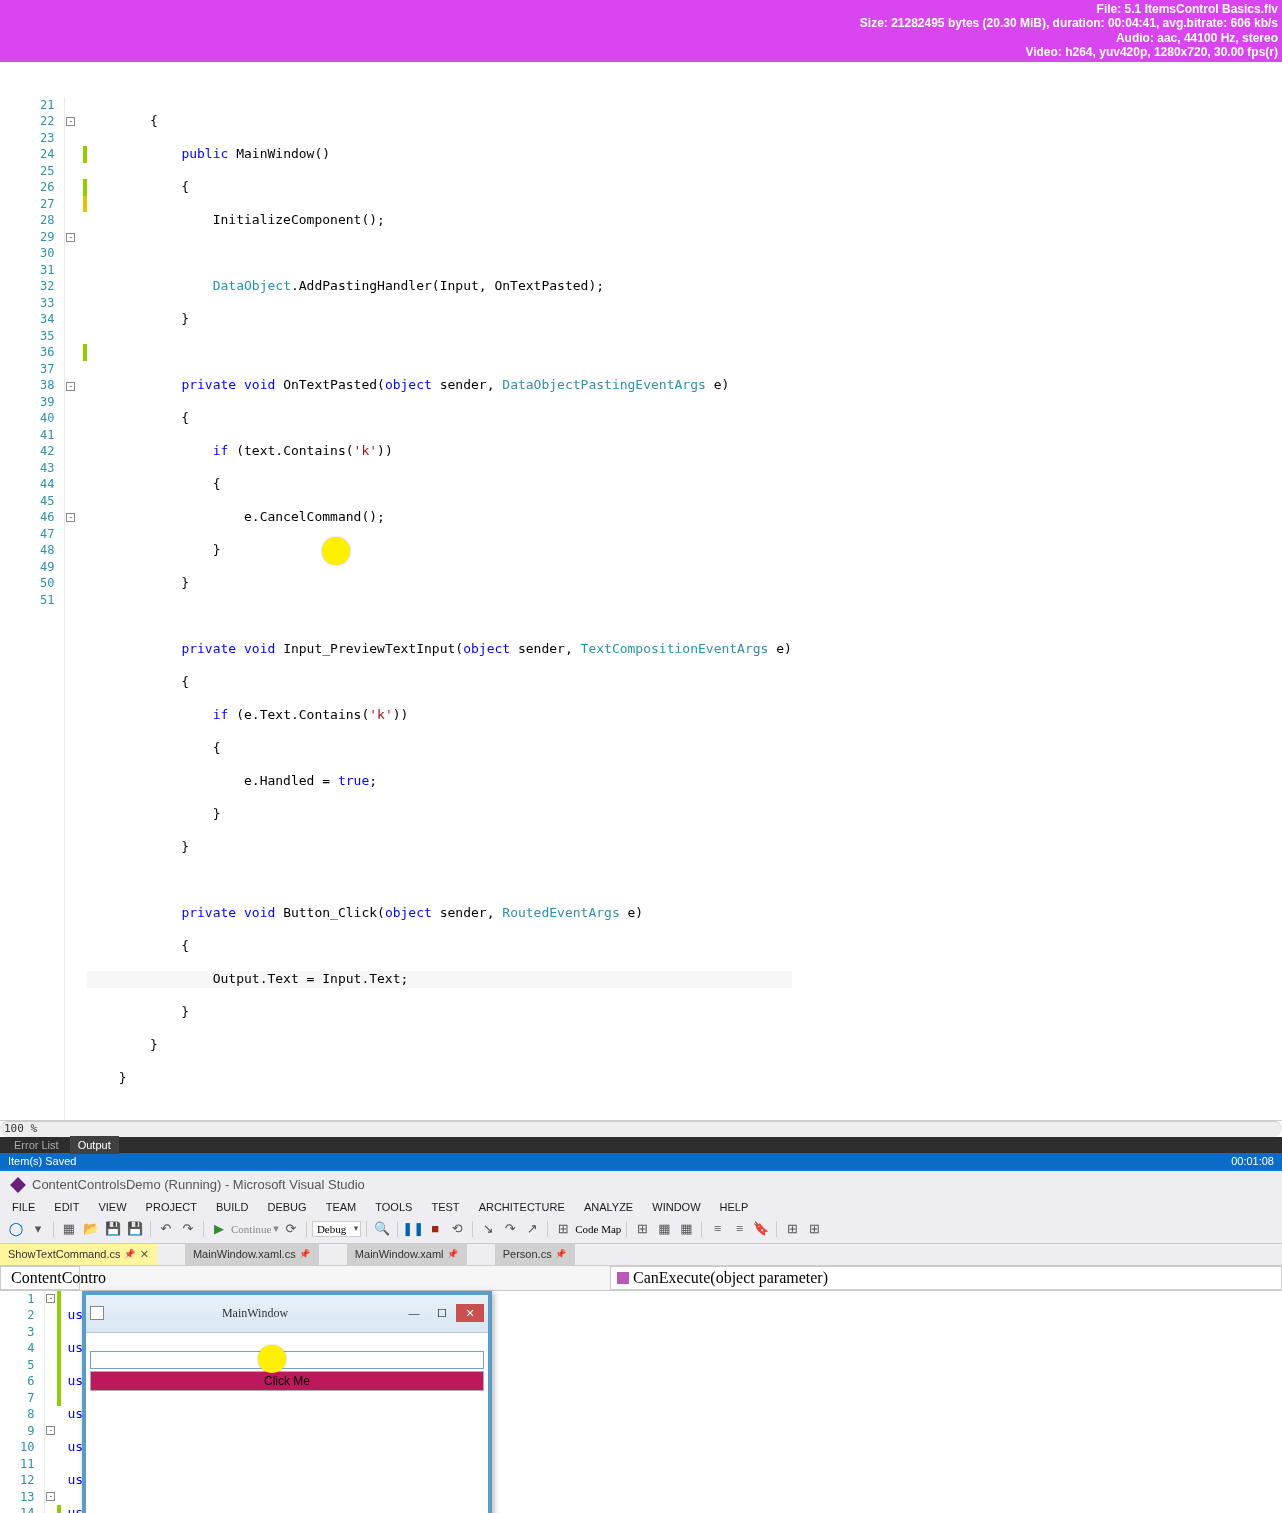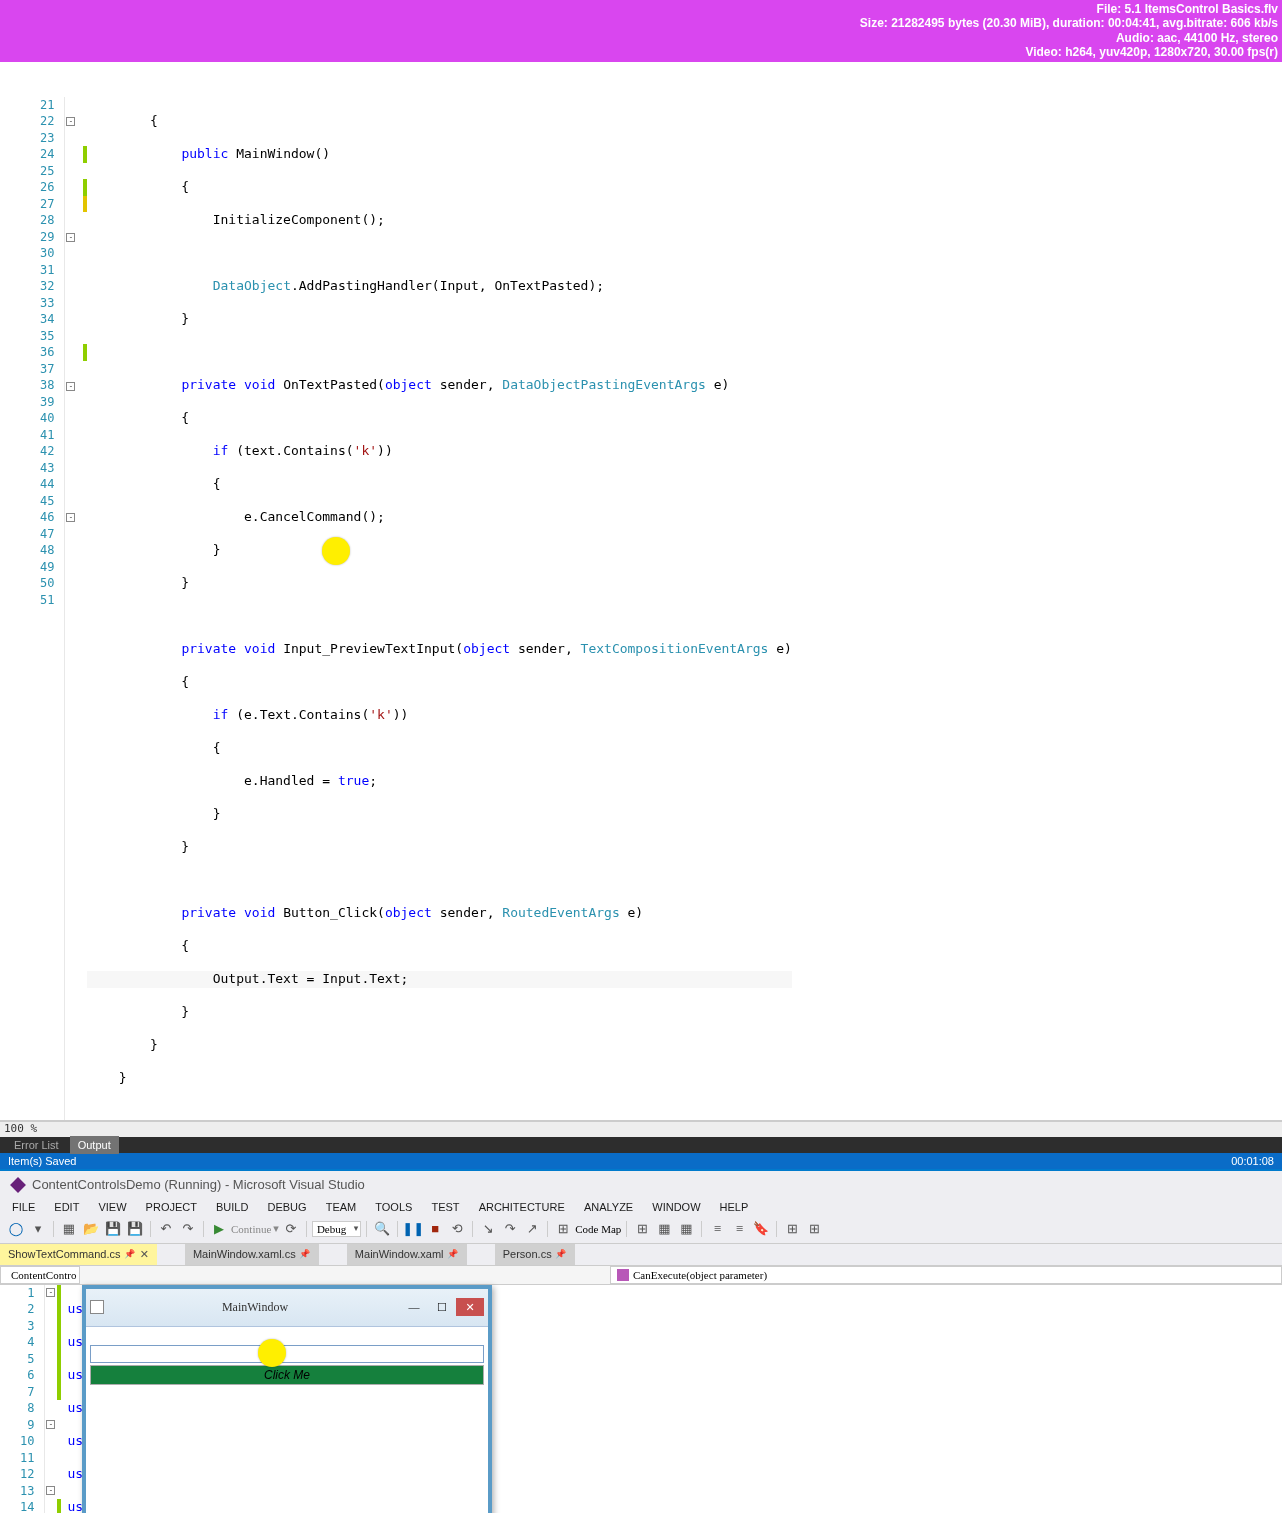--- a/index.html
+++ b/index.html
@@ -18,25 +18,25 @@
   .fold-col { width: 12px; position: relative; }
   .fold { position: absolute; left: 1px; width: 9px; height: 9px; border: 1px solid #888; background: #fff; font-size: 8px; line-height: 7px; text-align: center; color: #555; }
   .code-lines { padding-left: 10px; font-size: 13px; line-height: 16.5px; white-space: pre; position: relative; }
   .kw { color: #0000ff; }
   .tp { color: #2b91af; }
   .st { color: #a31515; }
   .cursor-row { background: #f7f7f7; }
   .cursor-hl { position: absolute; width: 28px; height: 28px; background: #ffef00; border-radius: 50%; z-index: 30; box-shadow: 0 0 2px rgba(0,0,0,0.3); }
   .cursor-hl .caret { position: absolute; left: 12px; top: 6px; width: 1px; height: 16px; }
   
-  .zoom-bar { background: #eee; border-top: 1px solid #ccc; height: 16px; font-size: 11px; padding-left: 4px; color: #333; }
+  .zoom-bar { background: #eee; border-top: 1px solid #ccc; height: 16px; font-size: 11px; padding-left: 4px; color: #333; border-radius: 8px; }
   
   .tabs-bottom { background: #2d2d2d; color: #aaa; font-family: "Segoe UI", Arial; font-size: 11px; padding: 2px 6px; }
   .tabs-bottom span { padding: 3px 8px; cursor: pointer; }
-  .tabs-bottom .act { background: #737373; color: #fff; }
+  .tabs-bottom .act { background: #404040; color: #fff; }
   
   .status-saved { background: #0a6cc7; color: #fff; font-family: "Segoe UI", Arial; font-size: 11px; display: flex; justify-content: space-between; padding: 2px 8px; }
   
   
   .vs-title { background: #eeeef2; color: #555; font-family: "Segoe UI", Arial; font-size: 13px; padding: 6px 10px; display: flex; align-items: center; gap: 6px; border-top: 2px solid #007acc; }
   .vs-logo { width: 16px; height: 16px; background: #68217a; transform: rotate(45deg) scale(0.7); }
   
   .vs-menu { background: #eeeef2; font-family: "Segoe UI", Arial; font-size: 11px; padding: 2px 4px; color: #1b1b1b; }
   .vs-menu span { padding: 2px 8px; cursor: pointer; }
   
@@ -46,21 +46,21 @@
   .tb-combo { border: 1px solid #ccc; background: #fff; padding: 1px 14px 1px 4px; font-size: 11px; position: relative; }
   .tb-combo::after { content: "▾"; position: absolute; right: 2px; top: 1px; color: #555; font-size: 9px; }
   .tb-play { color: #388a34; }
   
   .doc-tabs { background: #eeeef2; display: flex; font-family: "Segoe UI", Arial; font-size: 11px; border-bottom: 1px solid #ccc; gap: 28px; }
   .doc-tab { padding: 4px 8px; background: #d0d0d0; color: #333; display: flex; align-items: center; gap: 4px; cursor: pointer; }
   .doc-tab.active { background: #fff59d; }
   .doc-tab .pin { font-size: 9px; }
   .doc-tab .x { font-size: 11px; color: #555; }
   
-  .nav-bar { display: flex; background: #f5f5f5; border-bottom: 1px solid #ccc; font-family: "Segoe UI"; font-size: 11px; }
+  .nav-bar { display: flex; background: #f5f5f5; border-bottom: 1px solid #ccc; font-family: "Segoe UI"; font-size: 16px; }
   .nav-combo { flex: 1; border: 1px solid #ccc; background: #fff; padding: 2px 6px; display: flex; align-items: center; gap: 4px; }
   .nav-combo .ico { width: 12px; height: 12px; background: #d8a200; }
   
   
   .code-area2 { display: flex; background: #fff; position: relative; }
   .gutter2 { background: #fff; text-align: right; color: #2b91af; font-size: 12px; padding: 0 10px 0 20px; border-right: 1px solid #e8e8e8; }
   .gutter2 .ln { height: 16.5px; line-height: 16.5px; }
   .mod2 { position: absolute; left: 57px; width: 4px; height: 16.5px; background: #8fce00; }
   .fold-col2 { width: 12px; position: relative; }
   .code-lines2 { padding-left: 10px; font-size: 13px; line-height: 16.5px; white-space: pre; }
@@ -68,21 +68,21 @@
   
   .app-win { position: absolute; left: 82px; top: 0; width: 410px; height: 350px; border: 4px solid #5a9bc7; background: #fff; z-index: 20; box-shadow: 2px 2px 6px rgba(0,0,0,0.3); font-family: "Segoe UI"; }
   .app-titlebar { background: linear-gradient(#e8f1f8, #d8e6f2); height: 38px; display: flex; align-items: center; padding: 0 4px; font-size: 12px; border-bottom: 1px solid #b0c4de; }
   .app-titlebar .icon { width: 14px; height: 14px; background: #fff; border: 1px solid #888; margin-right: 6px; }
   .app-titlebar .ttl { flex: 1; text-align: center; color: #333; }
   .win-btn { width: 28px; height: 18px; display: inline-flex; align-items: center; justify-content: center; font-size: 11px; cursor: pointer; }
   .win-btn.close { background: #c8504f; color: #fff; }
   .app-body { padding: 4px; position: relative; }
   .app-output { height: 14px; }
   .app-input { width: 100%; border: 1px solid #7a9ec7; height: 18px; padding: 0 2px; font-family: "Segoe UI"; font-size: 12px; }
-  .app-button { width: 100%; height: 20px; border: 1px solid #adadad; background: #15803d; font-size: 12px; cursor: pointer; margin-top: 2px; font-style: italic; }
+  .app-button { width: 100%; height: 20px; border: 1px solid #adadad; background: #be185d; font-size: 12px; cursor: pointer; margin-top: 2px; }
   
   .rel-wrap { position: relative; }
 </style>
 </head>
 <body>
 
 <div class="info-bar">
   <div>File: 5.1 ItemsControl Basics.flv</div>
   <div>Size: 21282495 bytes (20.30 MiB), duration: 00:04:41, avg.bitrate: 606 kb/s</div>
   <div>Audio: aac, 44100 Hz, stereo</div>

